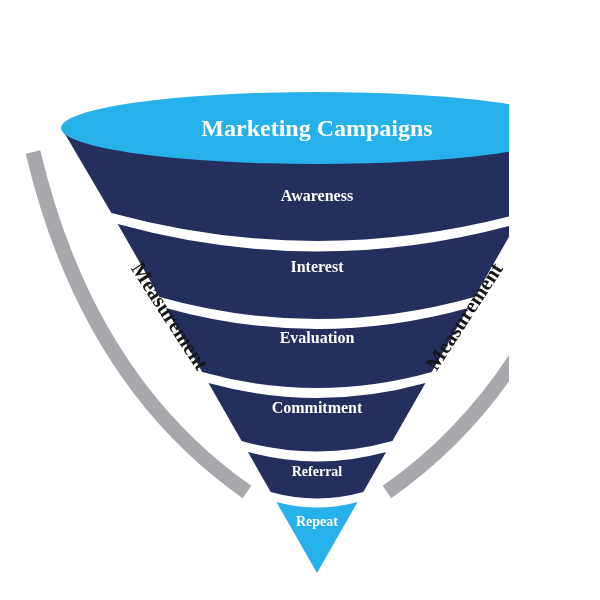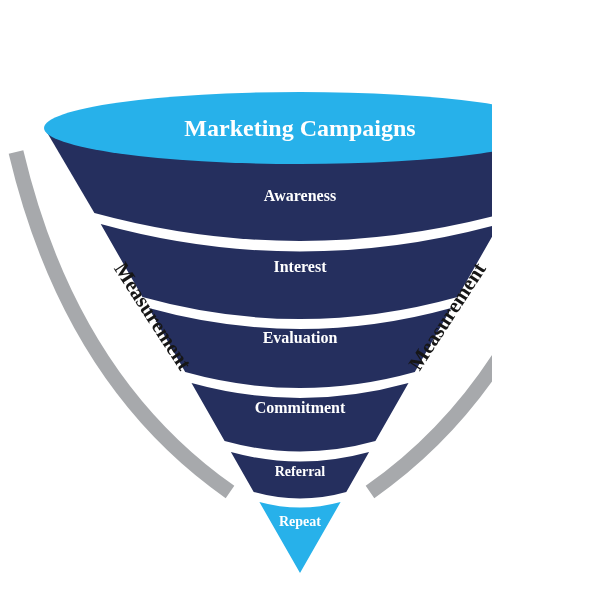--- a/index.html
+++ b/index.html
@@ -7,20 +7,21 @@
     padding: 0;
     background: #ffffff;
   }
   .canvas {
     position: relative;
     width: 492px;
     height: 600px;
     background: #ffffff;
     overflow: hidden;
     font-family: "Liberation Serif", serif;
+    padding-left: 17px;
   }
   svg {
     display: block;
   }
   .title-label {
     font-family: "Liberation Serif", serif;
     font-weight: bold;
     font-size: 24px;
   }
   .stage-label {

